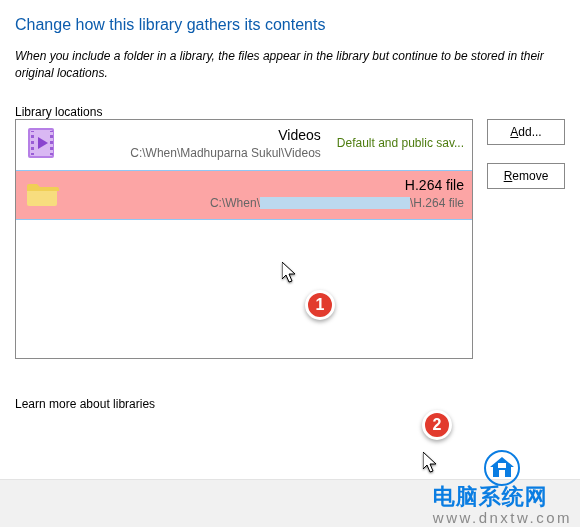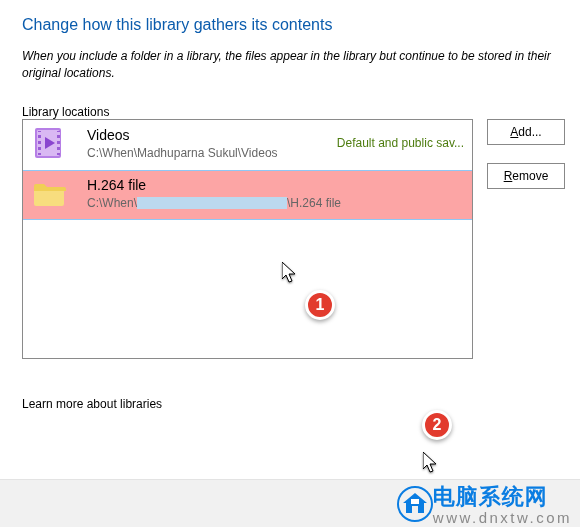--- a/index.html
+++ b/index.html
@@ -8,21 +8,21 @@
     width: 580px;
     height: 527px;
     font-family: "Segoe UI", Tahoma, sans-serif;
     font-size: 12px;
     color: #000;
     background: #fff;
     position: relative;
     overflow: hidden;
   }
   .content {
-    padding: 16px 15px 0 22px;
+    padding: 16px 15px 0 15px;
   }
   .title {
     color: #0b5cad;
     font-size: 16px;
     font-weight: 400;
     margin-bottom: 14px;
   }
   .desc {
     font-size: 12px;
     line-height: 1.45;
@@ -43,22 +43,23 @@
     height: 240px;
     border: 1px solid #8a8a8a;
     background: #fff;
     overflow: hidden;
   }
   .row {
     display: flex;
     align-items: center;
     padding: 6px 8px 8px 8px;
     min-height: 50px;
-    gap: 20px;
+    gap: 10px;
     border-bottom: 1px solid transparent;
+    text-align: right;
   }
   .row .icon-wrap { width: 36px; display:flex; justify-content:center; }
   .row .text { flex: 1; min-width: 0; }
   .row .name { font-size: 14px; line-height: 1.2; }
   .row .path { font-size: 12px; color: #666; margin-top: 2px; white-space: nowrap; overflow: hidden; text-overflow: ellipsis; }
   .row .status { font-size: 12px; color: #4d7c0f; white-space: nowrap; padding-left: 6px; }
   .row.selected {
     background: #fca5a5;
     border-top: 1px solid #8fc7f5;
     border-bottom: 1px solid #8fc7f5;
@@ -126,21 +127,21 @@
     position: absolute;
     width: 0; height: 0;
     pointer-events:none;
   }
   .cursor svg { filter: drop-shadow(0 1px 1px rgba(0,0,0,.5)); }
 
   
   .brand {
     position:absolute;
     right:8px; bottom:2px;
-    display:flex; align-items:flex-start; 
+    display:flex; align-items:center; flex-direction:column;
   }
   .brand-logo {
     width:36px; height:36px; position:relative;
   }
   .brand-text { display:flex; flex-direction:column; line-height:1; }
   .brand-cn { font-size:22px; font-weight:700; color:#0a7de2; letter-spacing:1px; font-family: "Microsoft YaHei","SimHei",sans-serif;}
   .brand-url{ font-size:15px; color:#8a8a8a; letter-spacing:2.5px; margin-top:2px; text-align:center;}
 </style>
 </head>
 <body>

